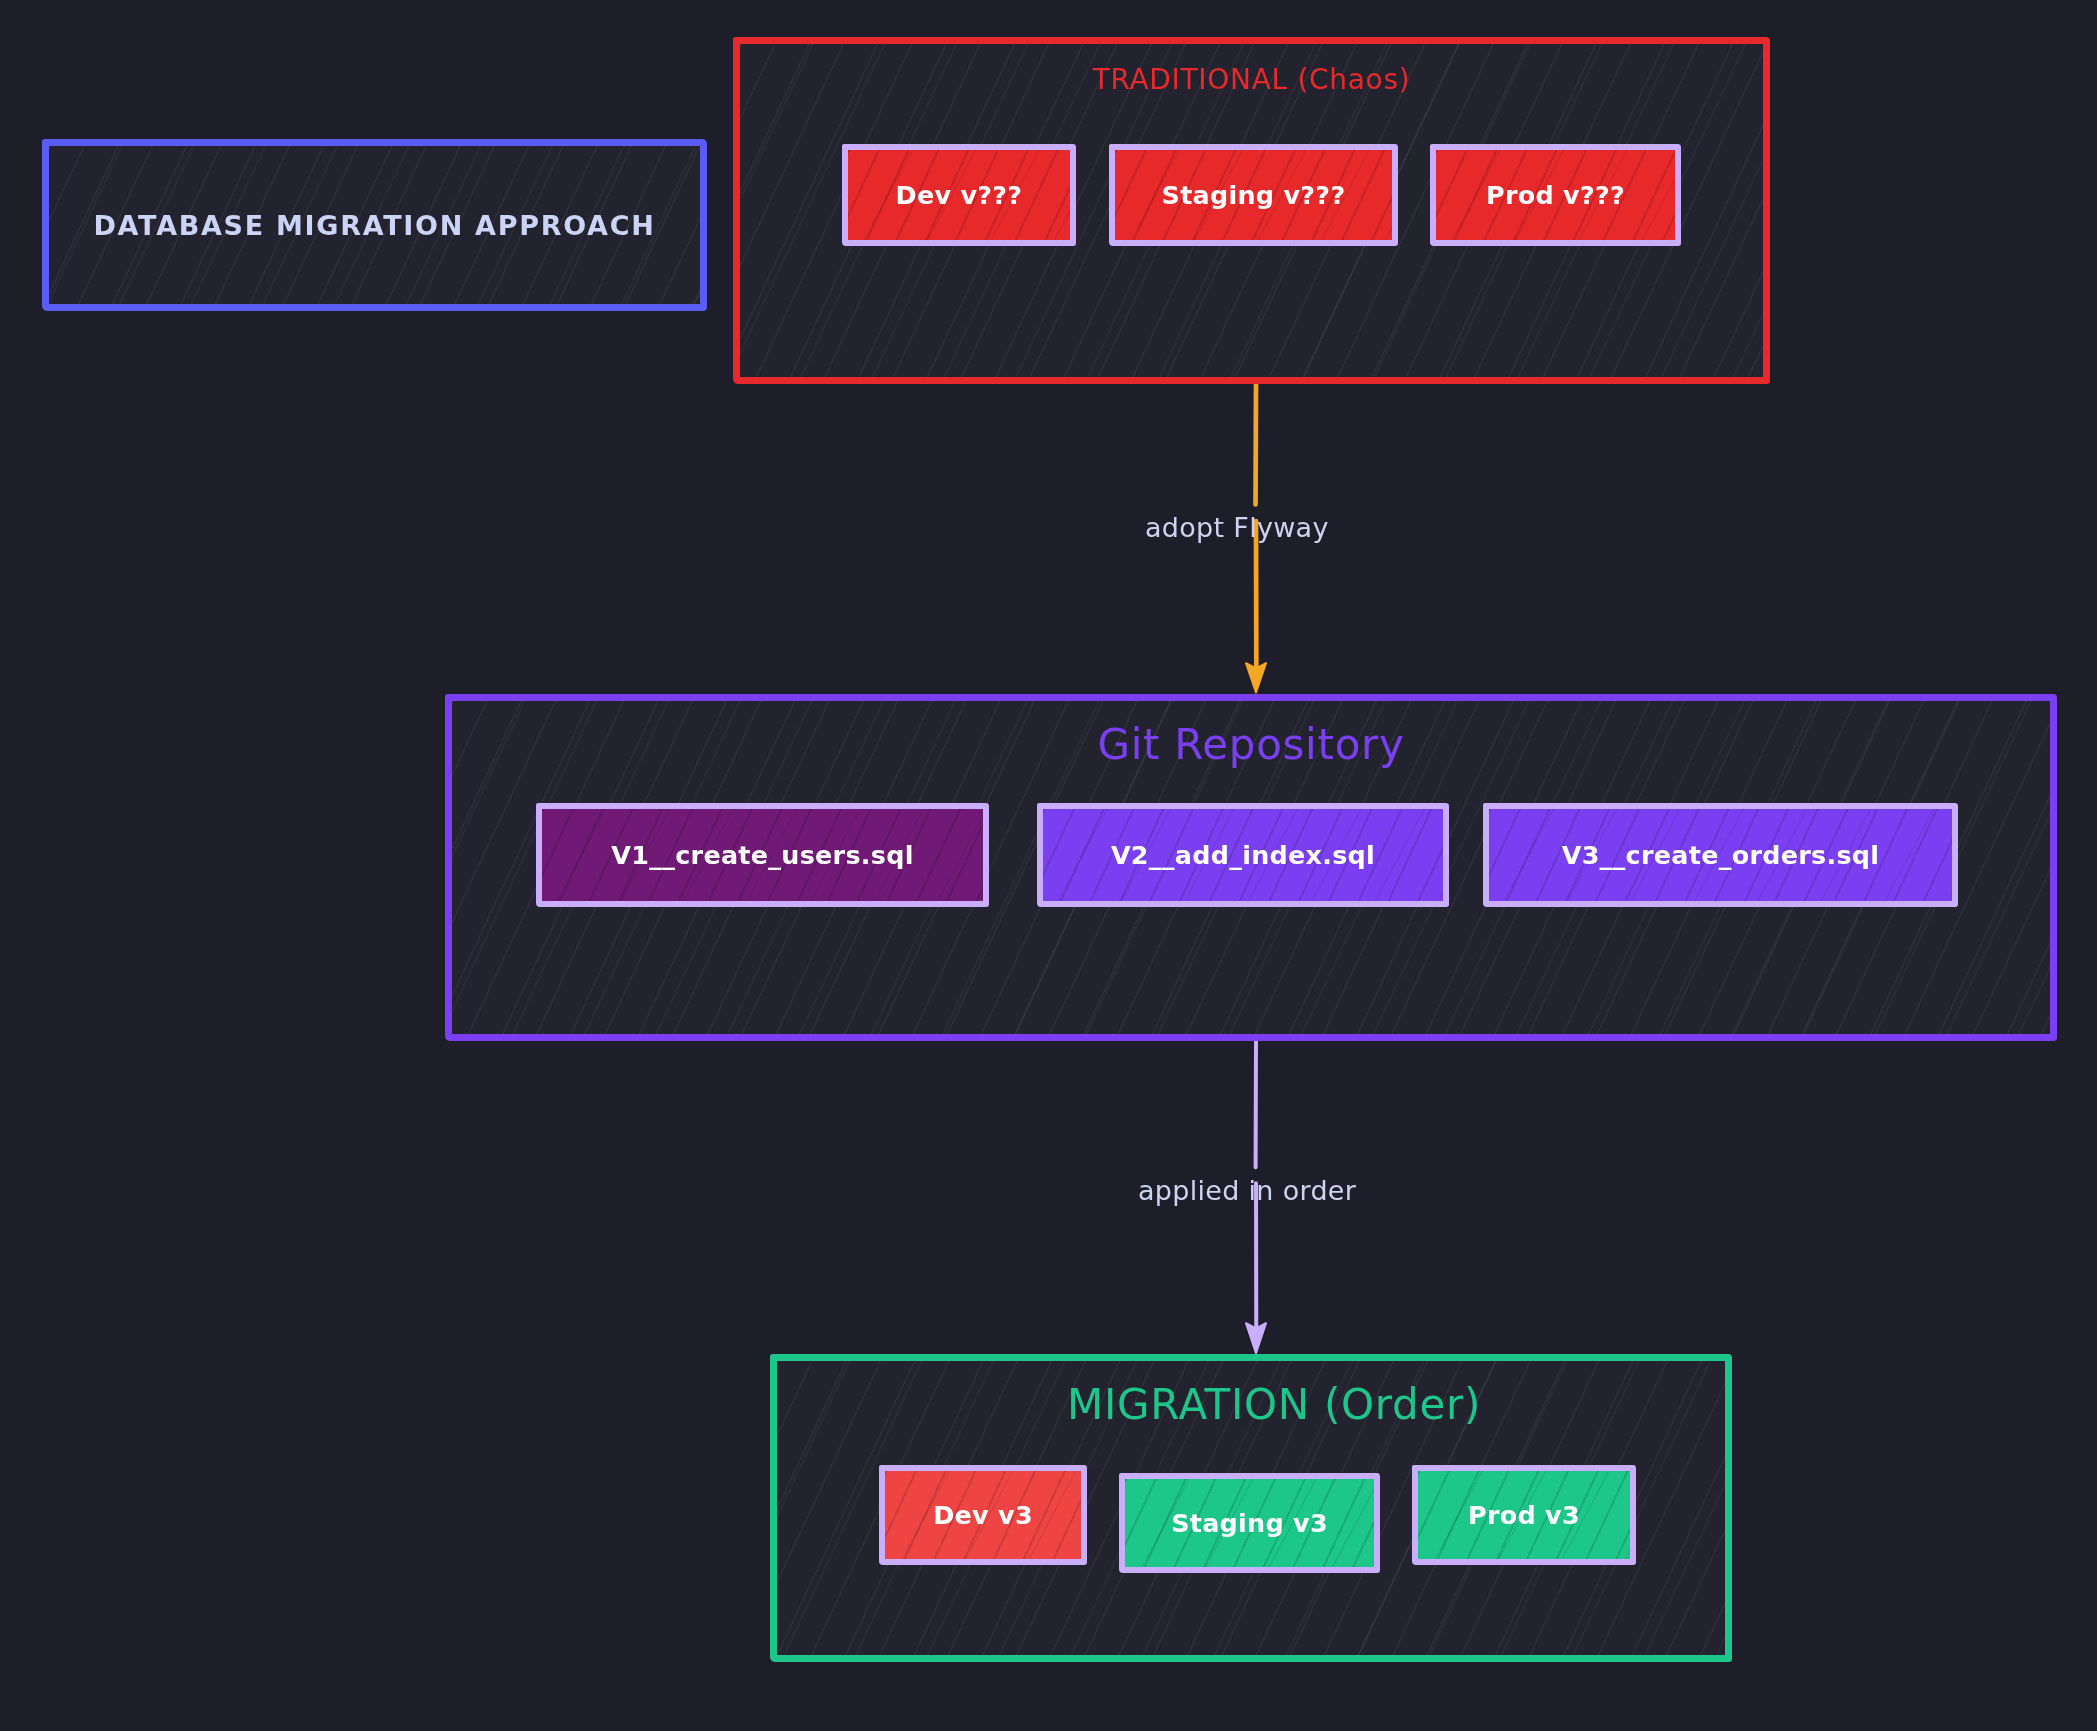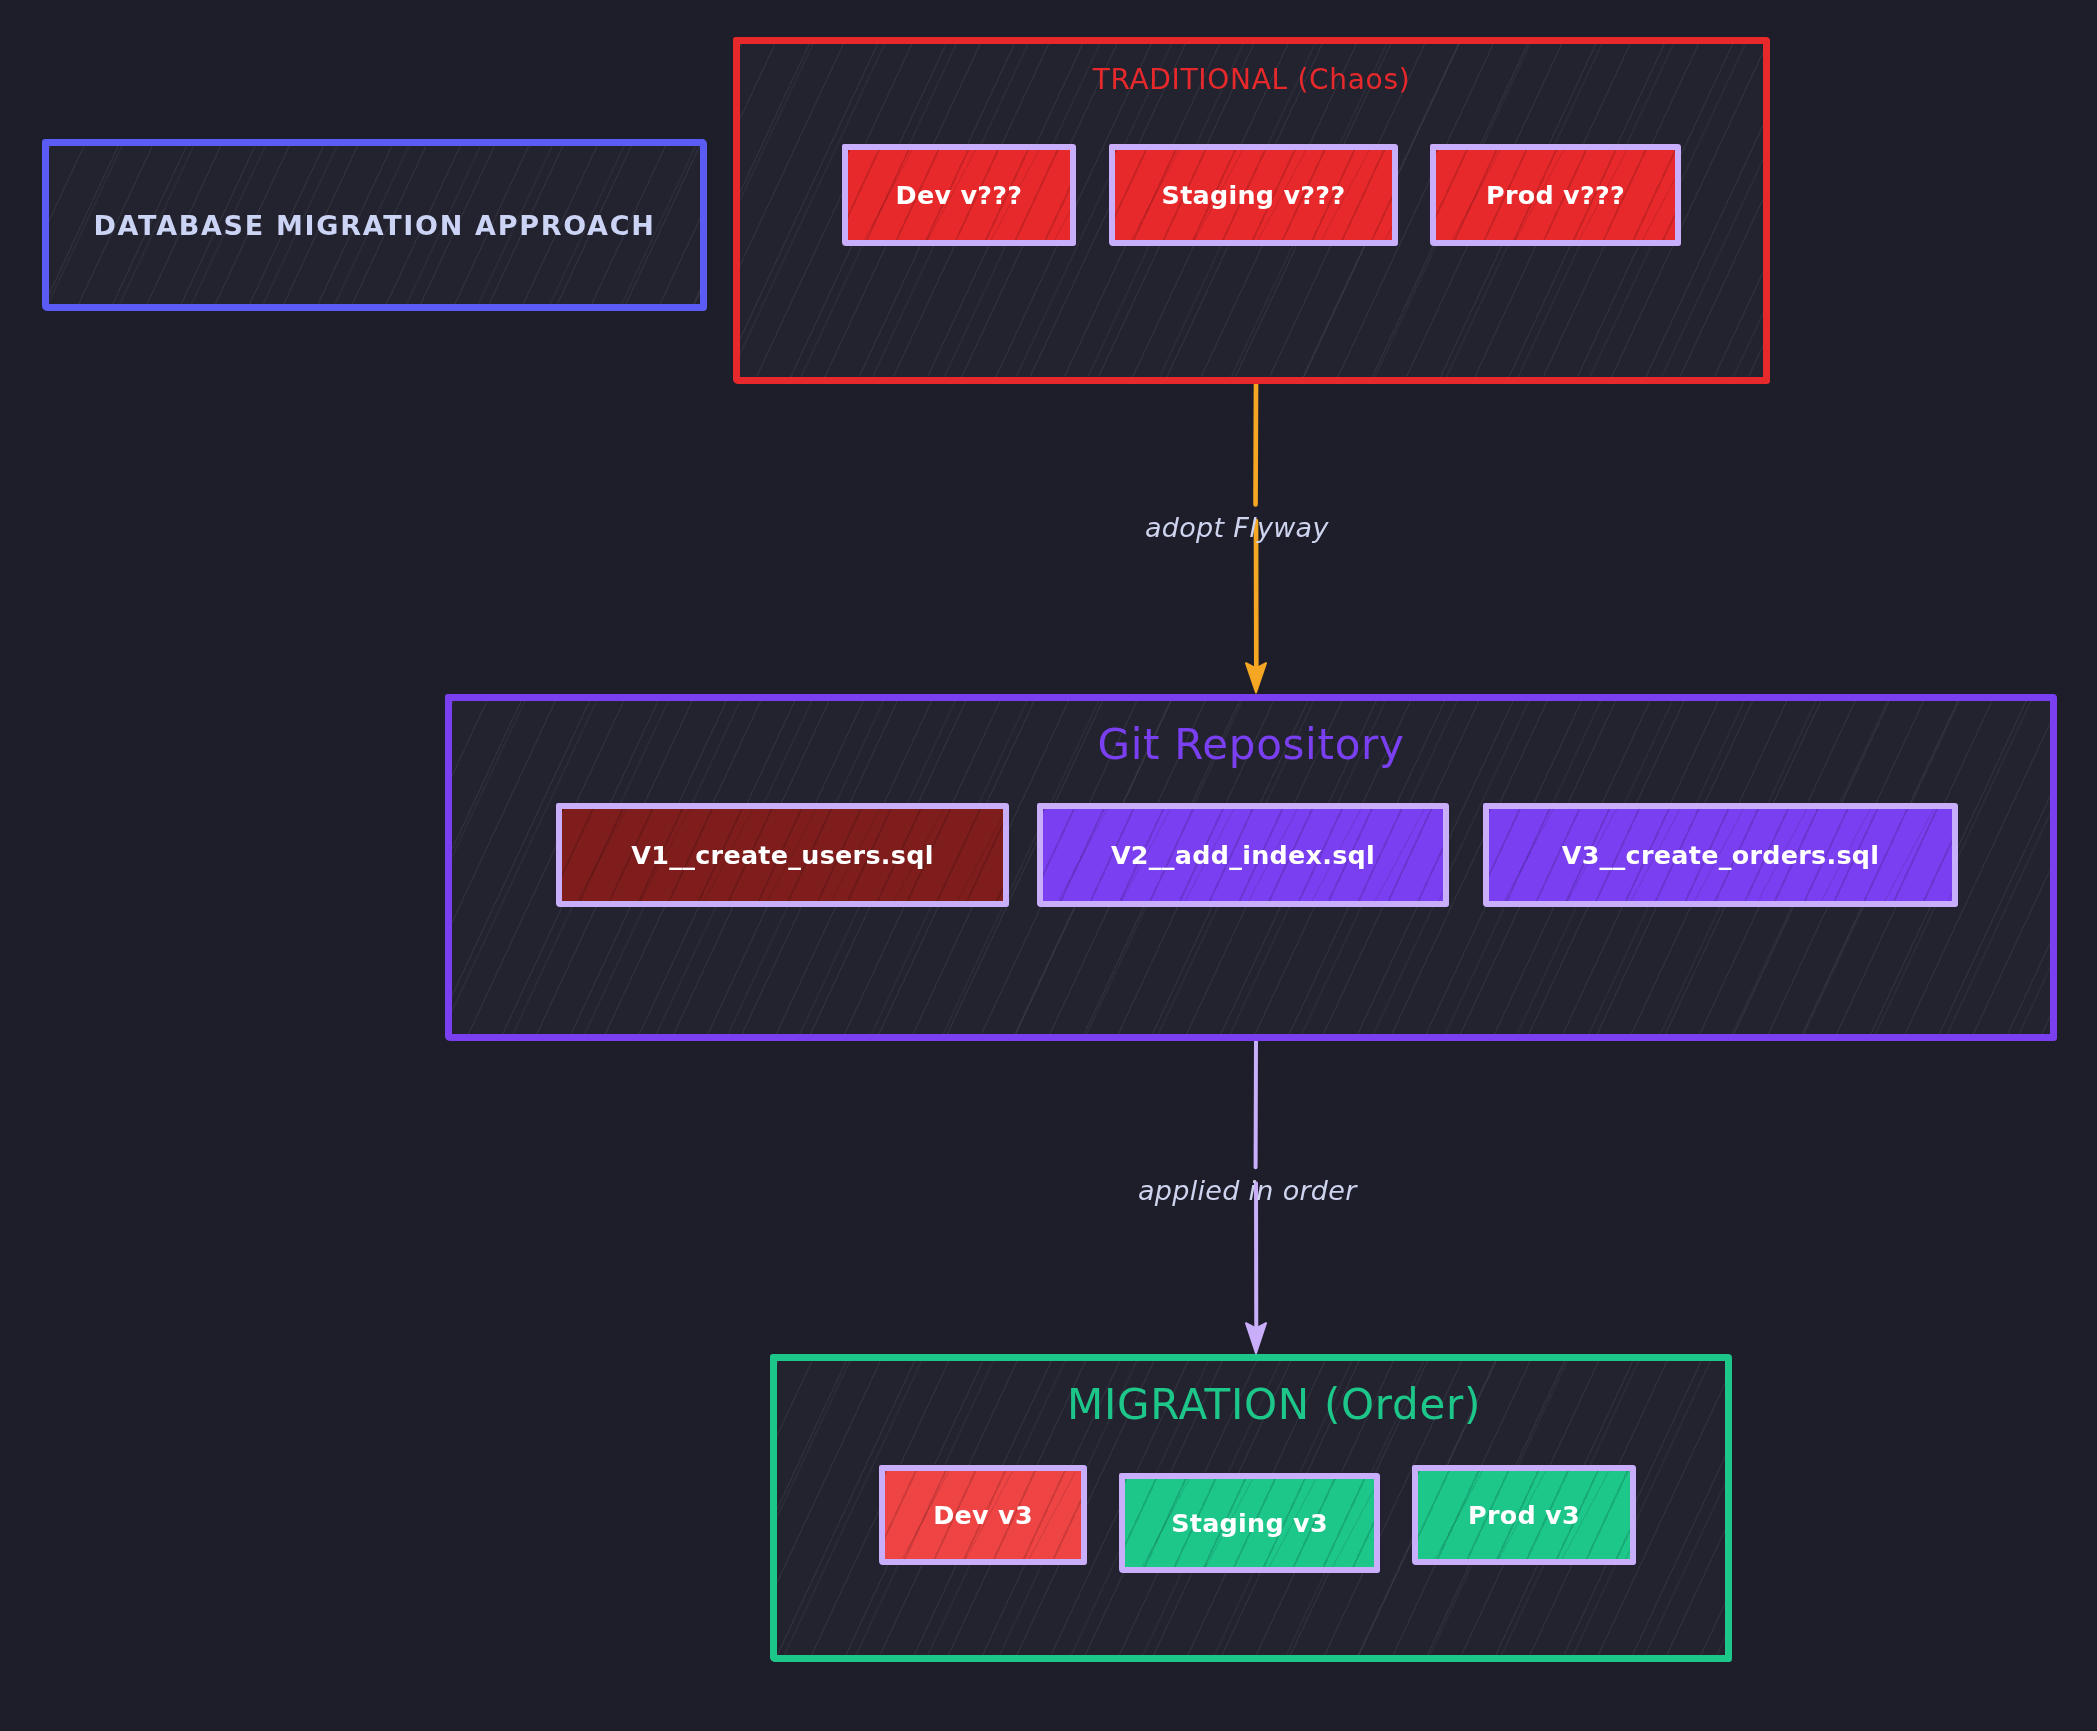--- a/index.html
+++ b/index.html
@@ -88,21 +88,20 @@
   }
 
   
   .edge{ position:absolute; }
   .edge-label{
     position:absolute;
     color:#ced3ee;
     font-size:27px;
     white-space:nowrap;
     letter-spacing:0.3px;
-    font-style:italic;
   }
 
   
   #approach-box{
     position:absolute;
     left:42px; top:139px; width:665px; height:172px;
     box-sizing:border-box;
     background:#232330;
     border:7.4px solid #5b5bf5;
     border-radius:3.3px 4.7px 4px 5.4px;
@@ -150,21 +149,21 @@
     <path d="M30 0 L29.3 180 M30 205 L30.5 432" stroke="#f5a623" stroke-width="7" fill="none" stroke-linecap="round"></path>
     <path d="M30 462 L15 418 L30 426 L45 418 Z" fill="#f5a623" stroke="#f5a623" stroke-width="3" stroke-linejoin="round"></path>
   </svg>
 </div>
 <div class="edge-label" style="left:1145px;top:512px;">adopt Flyway</div>
 
 <div class="container" id="group-git" style="left:445px;top:694px;width:1612px;height:347px;border-width:7.4px;border-color:#7b3ff2;">
   <div class="hatch"></div>
   <div class="container-title" style="top:19px;color:#7b3ff2;font-size:42px;">Git Repository</div>
 
-  <div class="node" style="left:104px;top:102px;width:453px;height:104px;background:#7f1d1d;">
+  <div class="node" style="left:84px;top:102px;width:453px;height:104px;background:#701a75;">
     <div class="hatch-dark"></div>
     <span class="node-label">V1__create_users.sql</span>
   </div>
 
   <div class="node" style="left:585px;top:102px;width:412px;height:104px;background:#7b3ff2;">
     <div class="hatch-dark"></div>
     <span class="node-label">V2__add_index.sql</span>
   </div>
 
   <div class="node" style="left:1031px;top:102px;width:475px;height:104px;background:#7b3ff2;">

